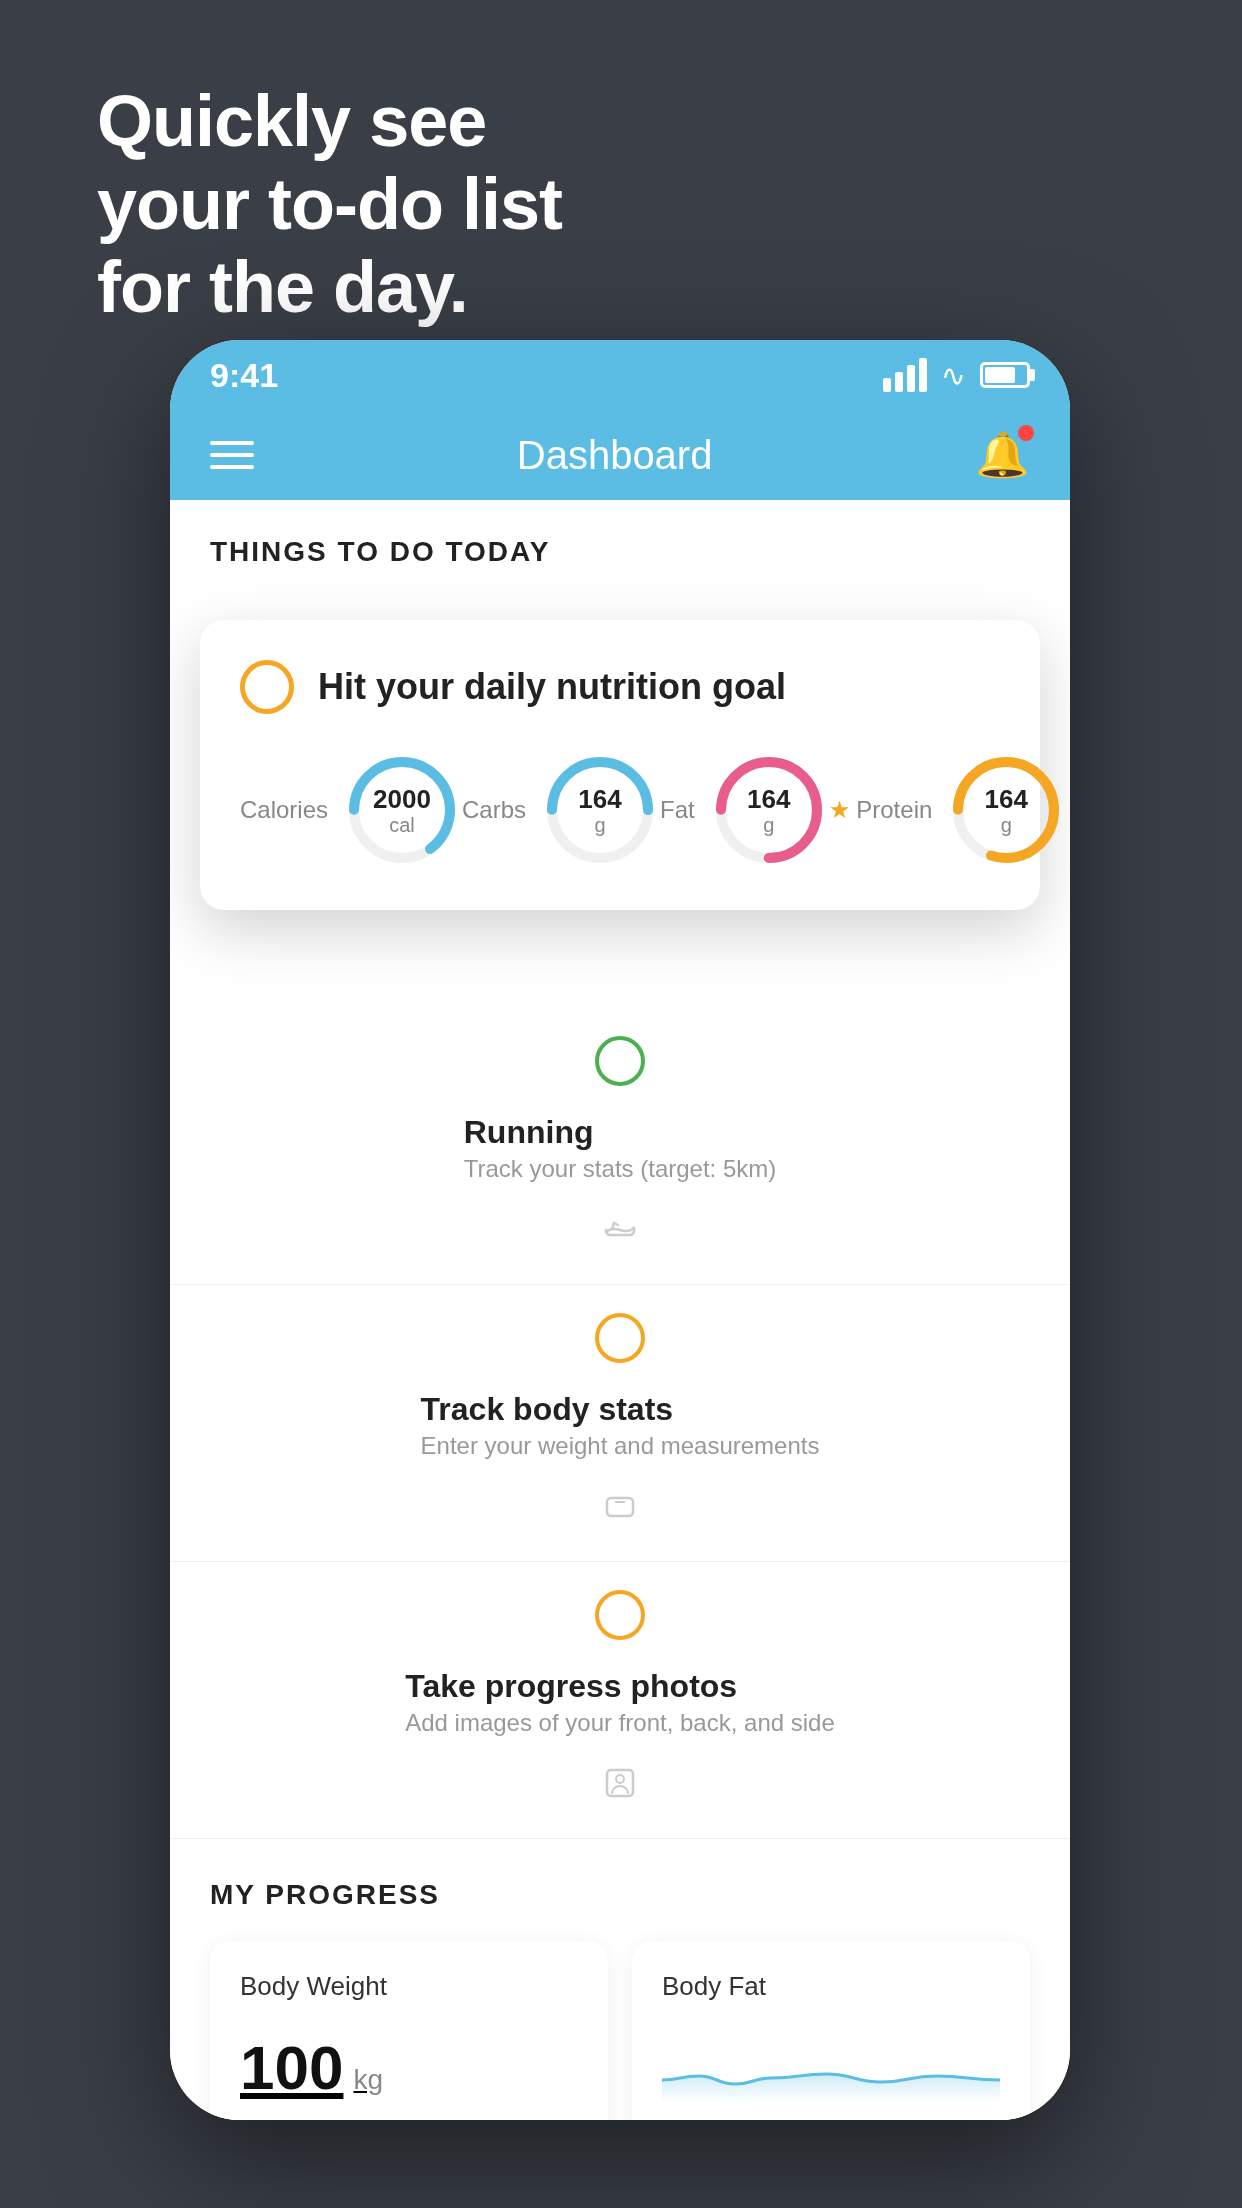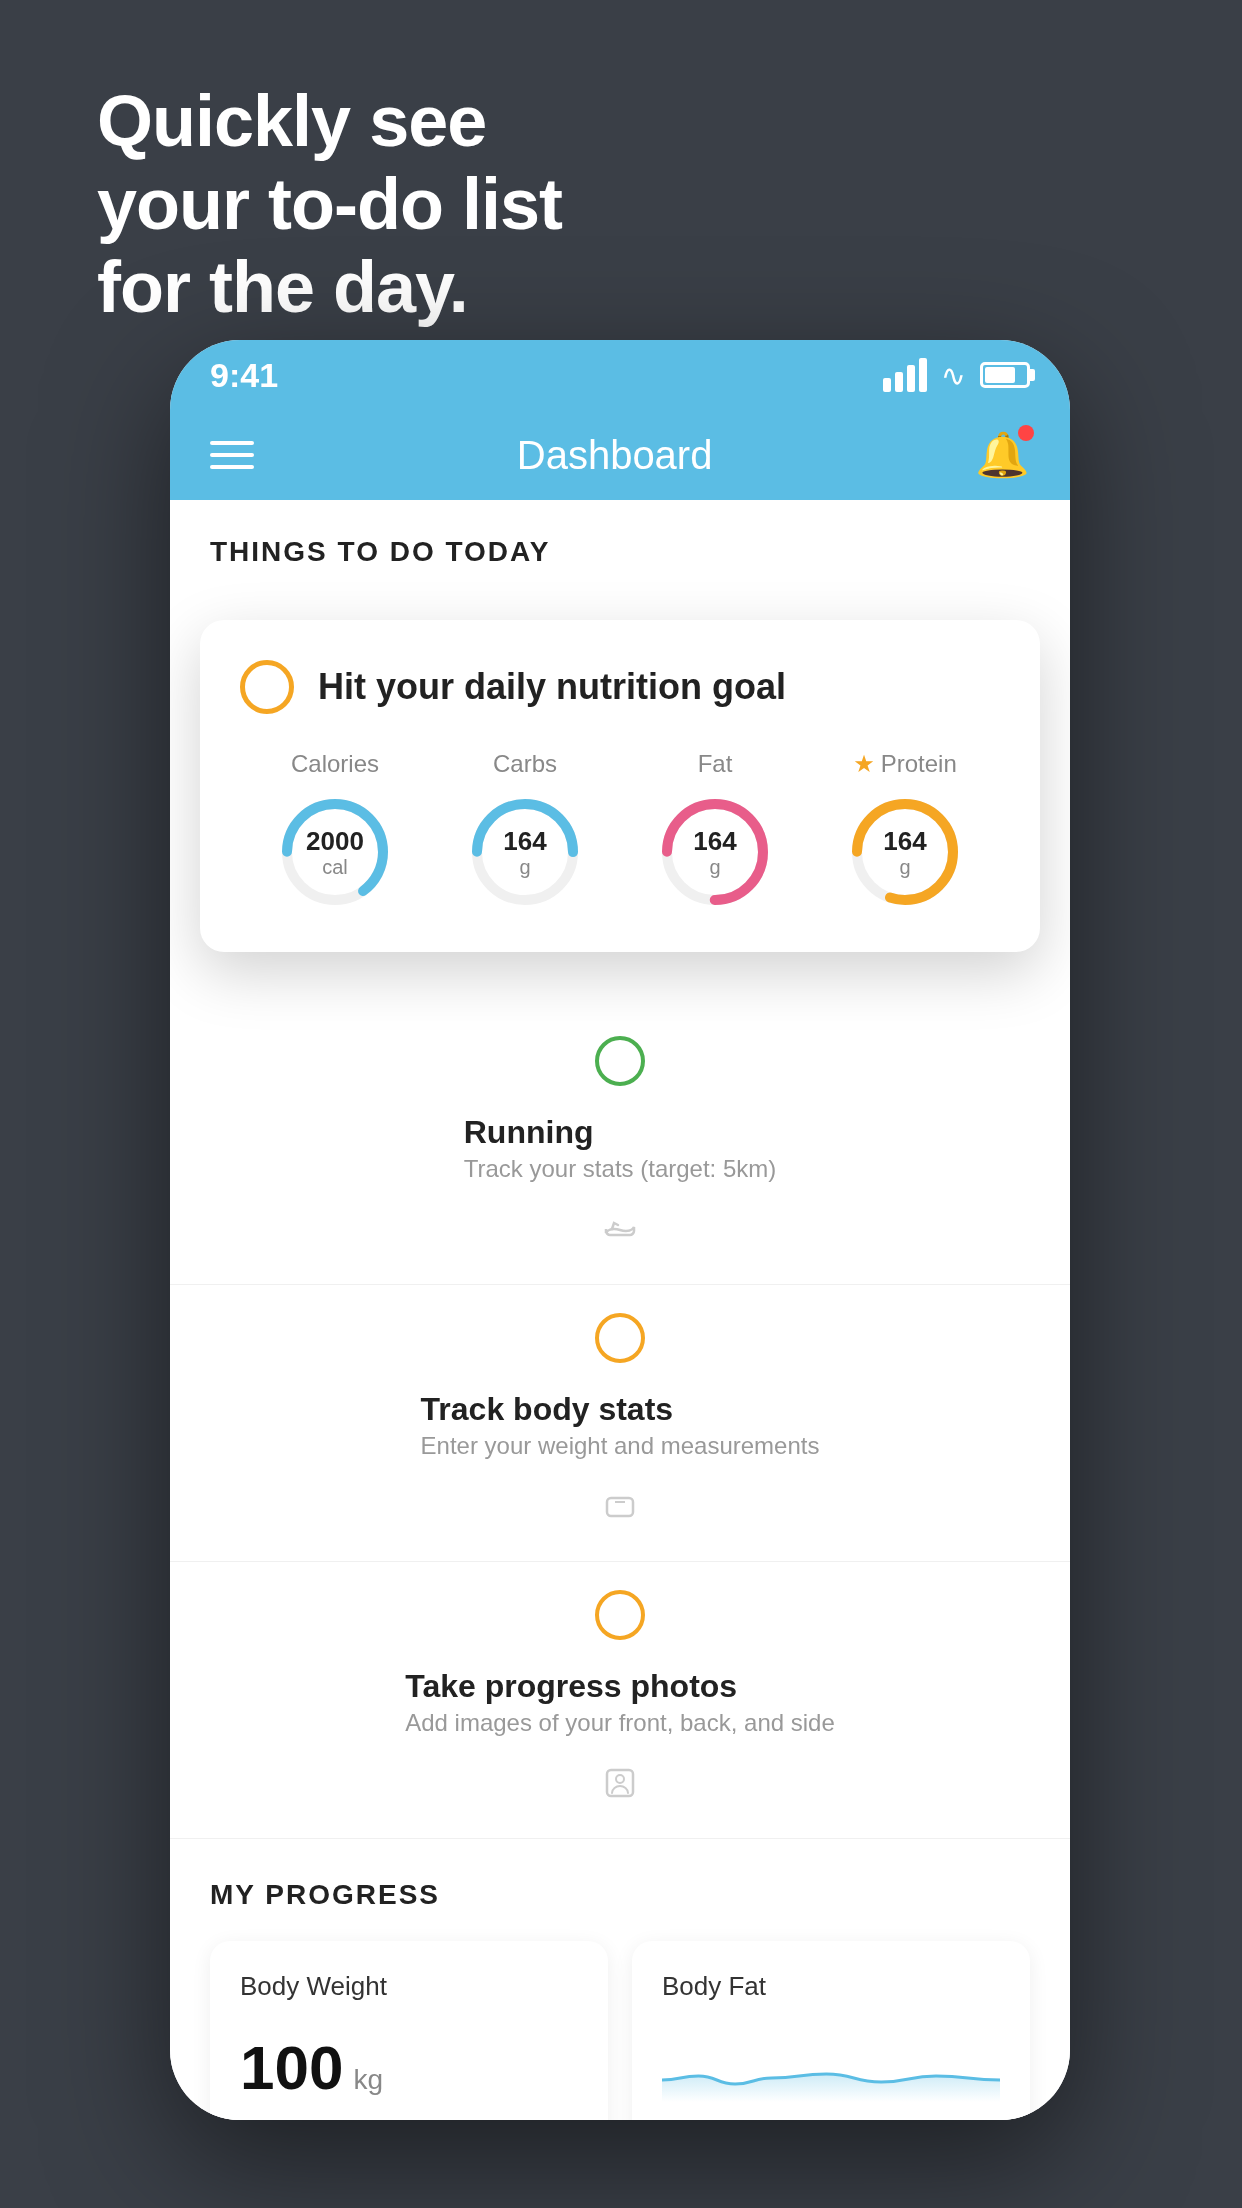--- a/index.html
+++ b/index.html
@@ -161,21 +161,21 @@
       font-weight: 600;
       color: #222;
     }
     .nutrition-grid {
       display: flex;
       justify-content: space-around;
       align-items: flex-start;
     }
     .nutrition-item {
       display: flex;
-      flex-direction: column;
+      flex-direction: row;
       align-items: center;
       gap: 14px;
     }
     .nutrition-label {
       font-size: 24px;
       color: #888;
     }
     .donut-wrap { position: relative; width: 120px; height: 120px; }
     .donut-wrap svg { position: absolute; top: 0; left: 0; }
     .donut-center {
@@ -243,20 +243,21 @@
       font-size: 26px;
       font-weight: 400;
       color: #333;
       margin-bottom: 30px;
     }
     .progress-value-row {
       display: flex;
       align-items: baseline;
       gap: 10px;
       margin-bottom: 20px;
+      text-decoration: underline;
     }
     .progress-value {
       font-size: 62px;
       font-weight: 700;
       color: #111;
     }
     .progress-unit {
       font-size: 28px;
       color: #888;
     }

